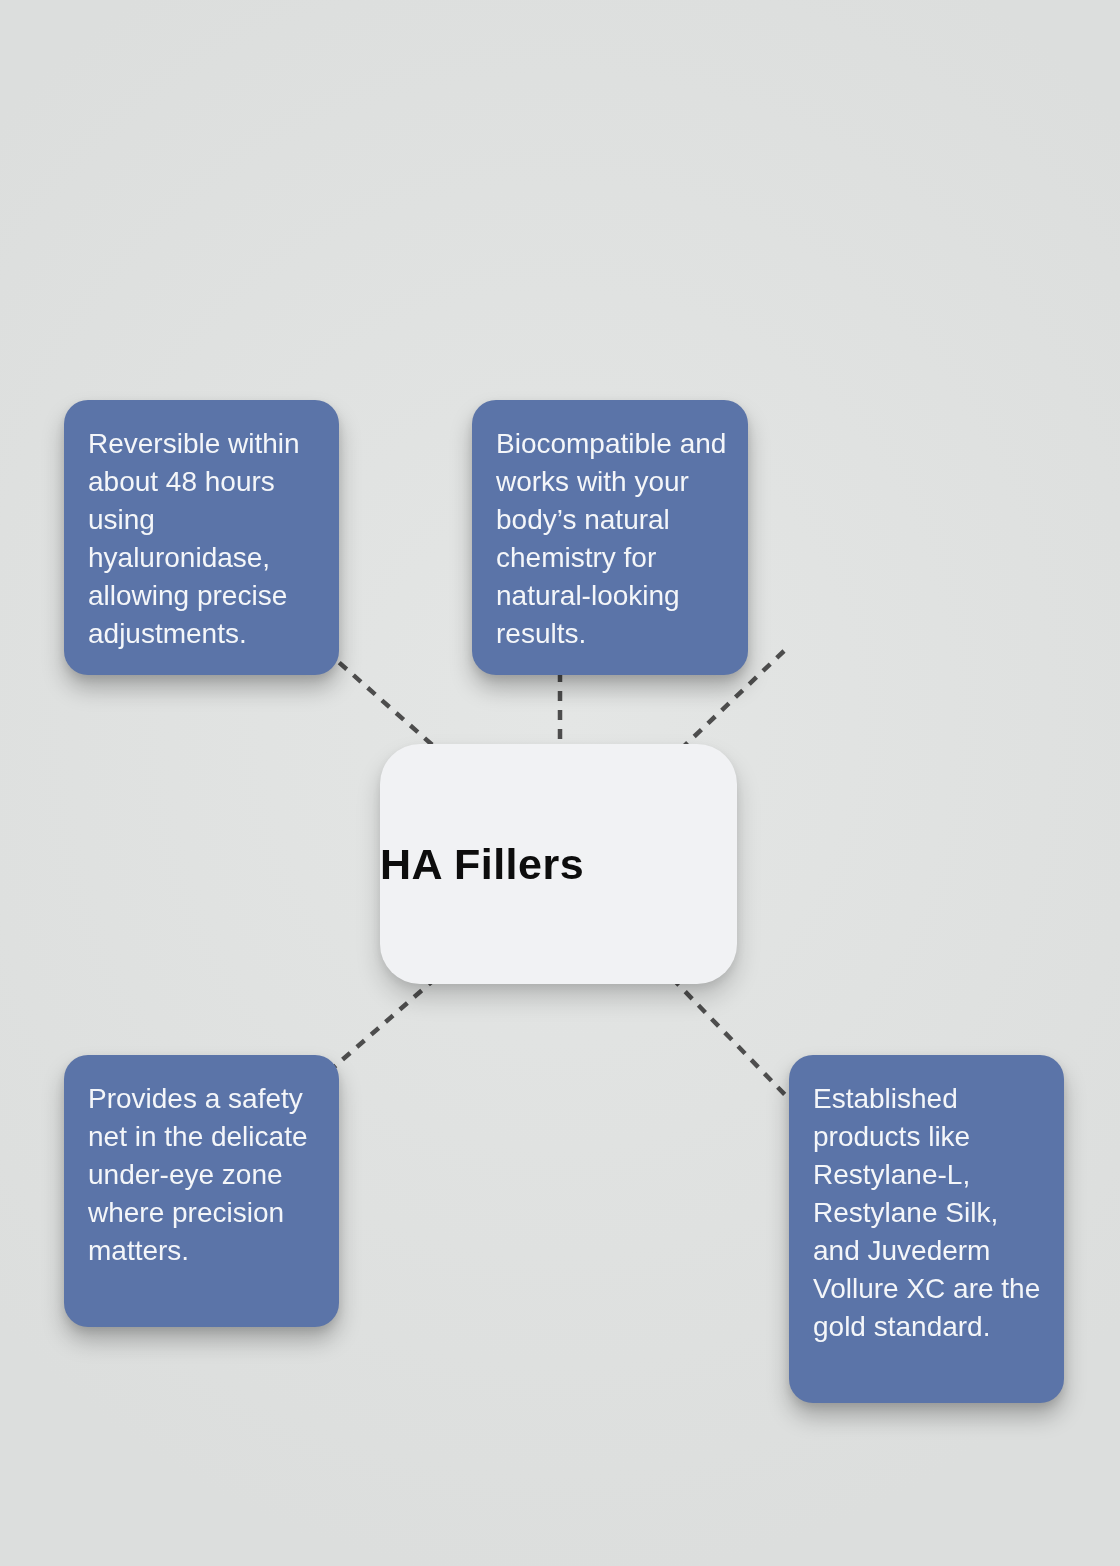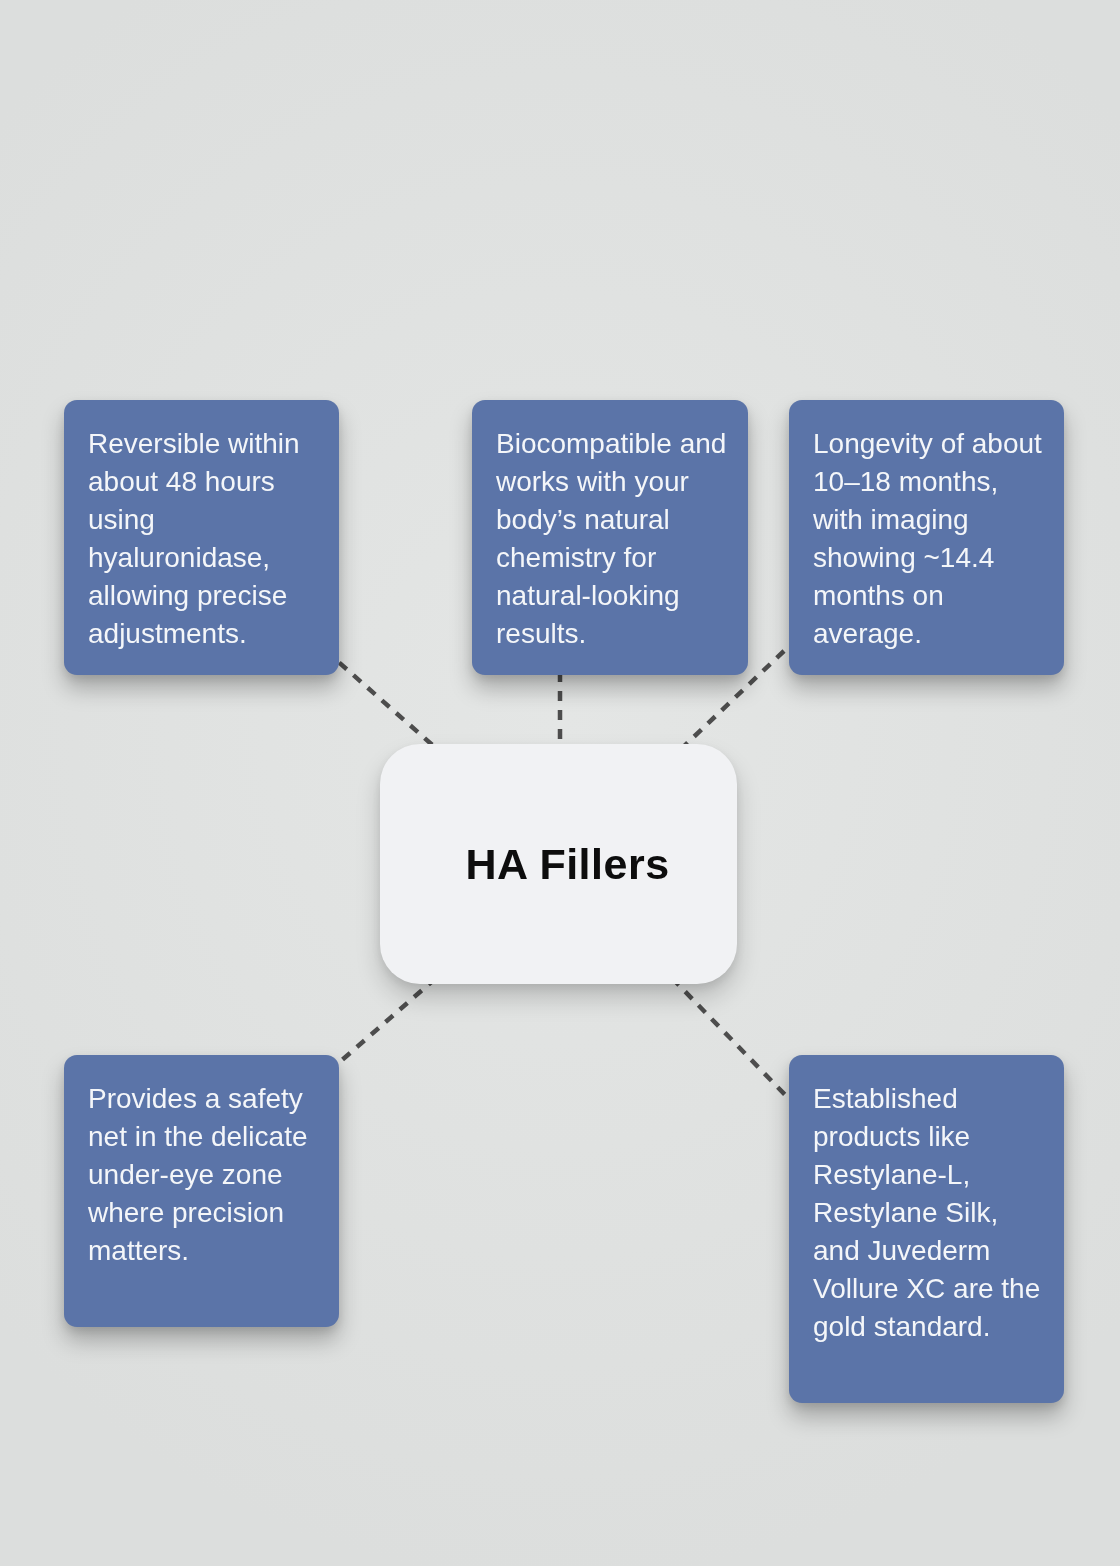--- a/index.html
+++ b/index.html
@@ -37,40 +37,40 @@
     width:1120px;height:1566px;
   }
   .connectors line{
     stroke:var(--connector);
     stroke-width:4.5;
     stroke-dasharray:10 9;
   }
   .node{
     position:absolute;
     background:var(--node-fill);
-    border-radius:13px;
+    border-radius:24px;
     box-shadow:0 14px 22px rgba(0,0,0,0.25), 0 4px 8px rgba(0,0,0,0.10);
     color:var(--node-text);
     font-size:28px;
     line-height:38px;
     padding:25px 18px 20px 24px;
   }
   .node--top-left   {left:64px;  top:400px;  width:275px; height:275px;}
   .node--top-middle {left:424px; top:400px;  width:276px; height:275px;margin-left:48px;}
   .node--top-right  {left:789px; top:400px;  width:275px; height:275px;}
   .node--bottom-left{left:64px;  top:1055px; width:275px; height:272px;}
   .node--bottom-right{left:789px;top:1055px; width:275px; height:348px;}
   .center-node{
     position:absolute;
     left:380px;top:744px;
     width:357px;height:240px;
     background:var(--center-fill);
     border-radius:40px;
     box-shadow:0 14px 24px rgba(0,0,0,0.18), 0 4px 8px rgba(0,0,0,0.08);
-    display:flex;align-items:center;justify-content:center;padding-left:18px;
+    display:flex;align-items:center;justify-content:flex-start;
   }
   .center-node__label{
     color:var(--center-text);
     font-size:43px;
     font-weight:700;
     letter-spacing:0.5px;
   }
 </style>
 </head>
 <body>
@@ -87,23 +87,20 @@
   </svg>
 
   <div class="node node--top-left">
     <span>Reversible within about 48 hours using hyaluronidase, allowing precise adjustments.</span>
   </div>
 
   <div class="node node--top-middle">
     <span>Biocompatible and works with your body’s natural chemistry for natural-looking results.</span>
   </div>
 
-  <div class="node node--top-right">
-    <span>Longevity of about 10–18 months, with imaging showing ~14.4 months on average.</span>
-  </div>
 
   <div class="center-node">
     <span class="center-node__label">HA Fillers</span>
   </div>
 
   <div class="node node--bottom-right">
     <span>Established products like Restylane-L, Restylane Silk, and Juvederm Vollure XC are the gold standard.</span>
   </div>
 
   <div class="node node--bottom-left">

